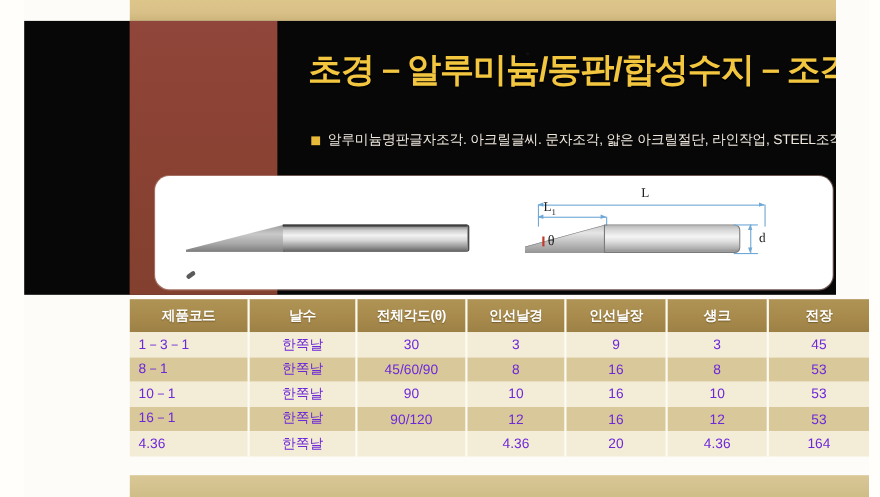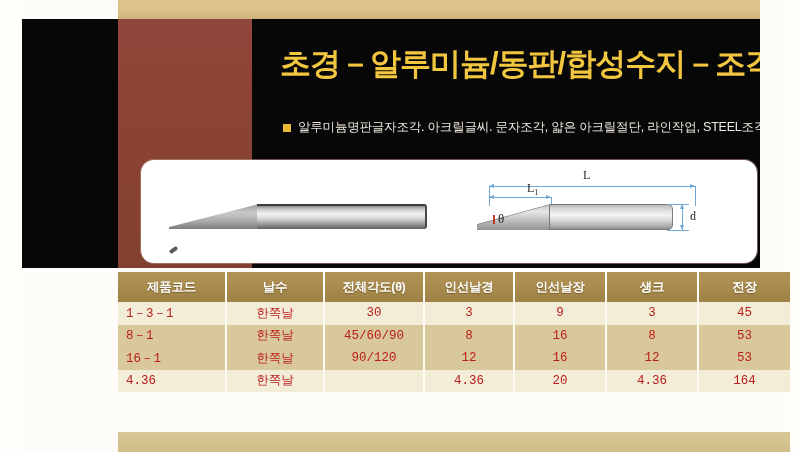--- a/index.html
+++ b/index.html
@@ -258,24 +258,24 @@
     text-align: center;
     border-right: 2px solid #fdfbf2;
     letter-spacing: -.3px;
     text-shadow: 0 1px 1px rgba(80,60,20,.55);
   }
   table.spec th:last-child { border-right: 0; }
 
   table.spec td {
     height: 20.5px;
     font-size: 12.5px;
-    color: #b91c1c;
+    color: #6d28d9;
     text-align: center;
     border-right: 2px solid #fdfbf2;
-    font-family: Liberation Mono, monospace;
+    font-family: Liberation Sans, sans-serif;
   }
   table.spec td:last-child { border-right: 0; }
   table.spec td.code {
     text-align: left;
     padding-left: 8px;
   }
   table.spec tr.odd td  { background: #f3ecd6; }
   table.spec tr.even td { background: #d9c99a; }
 
   
@@ -328,21 +328,21 @@
         <div class="arrow-l" style="left:18px; top:19.5px;"></div>
         <div class="arrow-r" style="left:219px; top:19.5px;"></div>
         <div class="tick" style="left:18px; top:22px; height:20px;"></div>
         <div class="tick" style="left:224px; top:22px; height:20px;"></div>
         <div class="dim-label" style="left:112px; top:4px;">L</div>
 
         <div class="dim-line" style="left:18px; top:33px; width:62px;"></div>
         <div class="arrow-l" style="left:18px; top:30.5px;"></div>
         <div class="arrow-r" style="left:75px; top:30.5px;"></div>
         <div class="tick" style="left:80px; top:33px; height:10px;"></div>
-        <div class="dim-label" style="left:56px; top:17px;"><span>L</span><span class="sub">1</span></div>
+        <div class="dim-label" style="left:23px; top:17px;"><span>L</span><span class="sub">1</span></div>
 
         <div class="tool-taper"></div>
         <div class="tool-edge"></div>
         <div class="tool-body"></div>
 
         <div class="theta-mark"></div>
         <div class="theta-label">θ</div>
 
         <div class="dim-line v" style="left:211px; top:40px; height:26px;"></div>
         <div class="arrow-u" style="left:208.5px; top:40px;"></div>
@@ -389,20 +389,29 @@
         </tr>
         <tr class="even">
           <td class="code">8－1</td>
           <td>한쪽날</td>
           <td>45/60/90</td>
           <td>8</td>
           <td>16</td>
           <td>8</td>
           <td>53</td>
         </tr>
+        <tr class="odd">
+          <td class="code">10－1</td>
+          <td>한쪽날</td>
+          <td>90</td>
+          <td>10</td>
+          <td>16</td>
+          <td>10</td>
+          <td>53</td>
+        </tr>
         <tr class="even">
           <td class="code">16－1</td>
           <td>한쪽날</td>
           <td>90/120</td>
           <td>12</td>
           <td>16</td>
           <td>12</td>
           <td>53</td>
         </tr>
         <tr class="odd">

